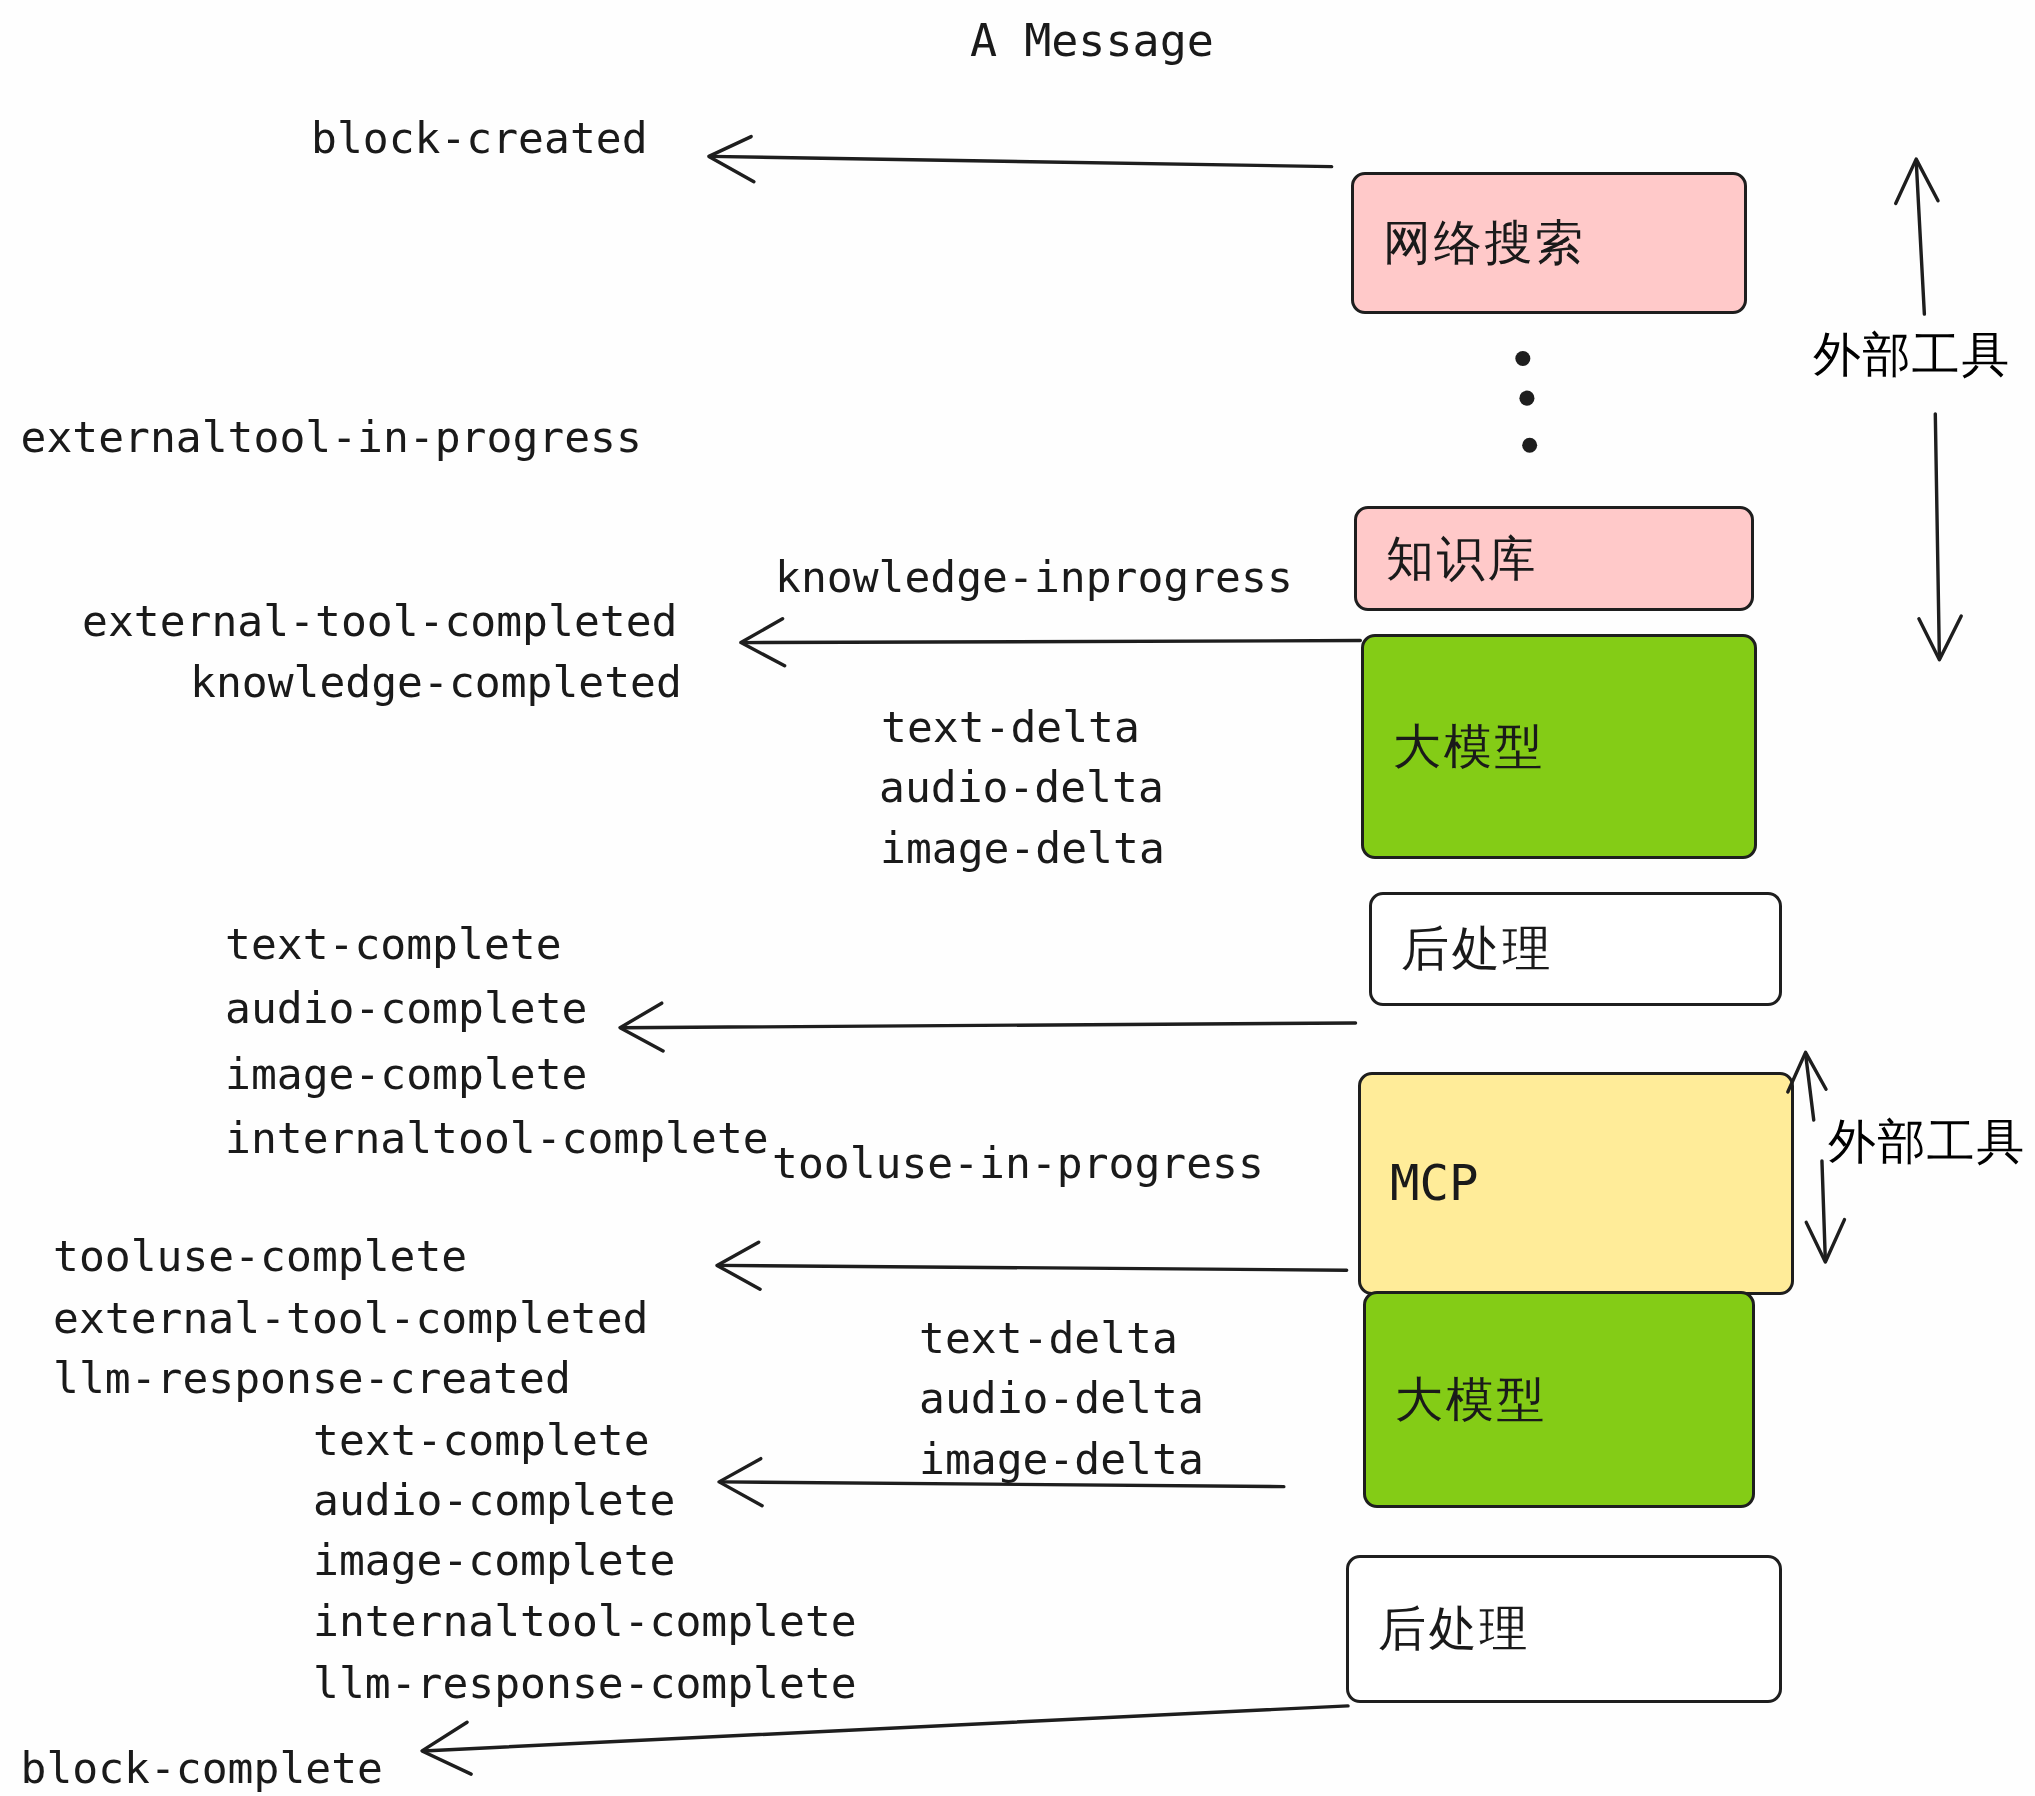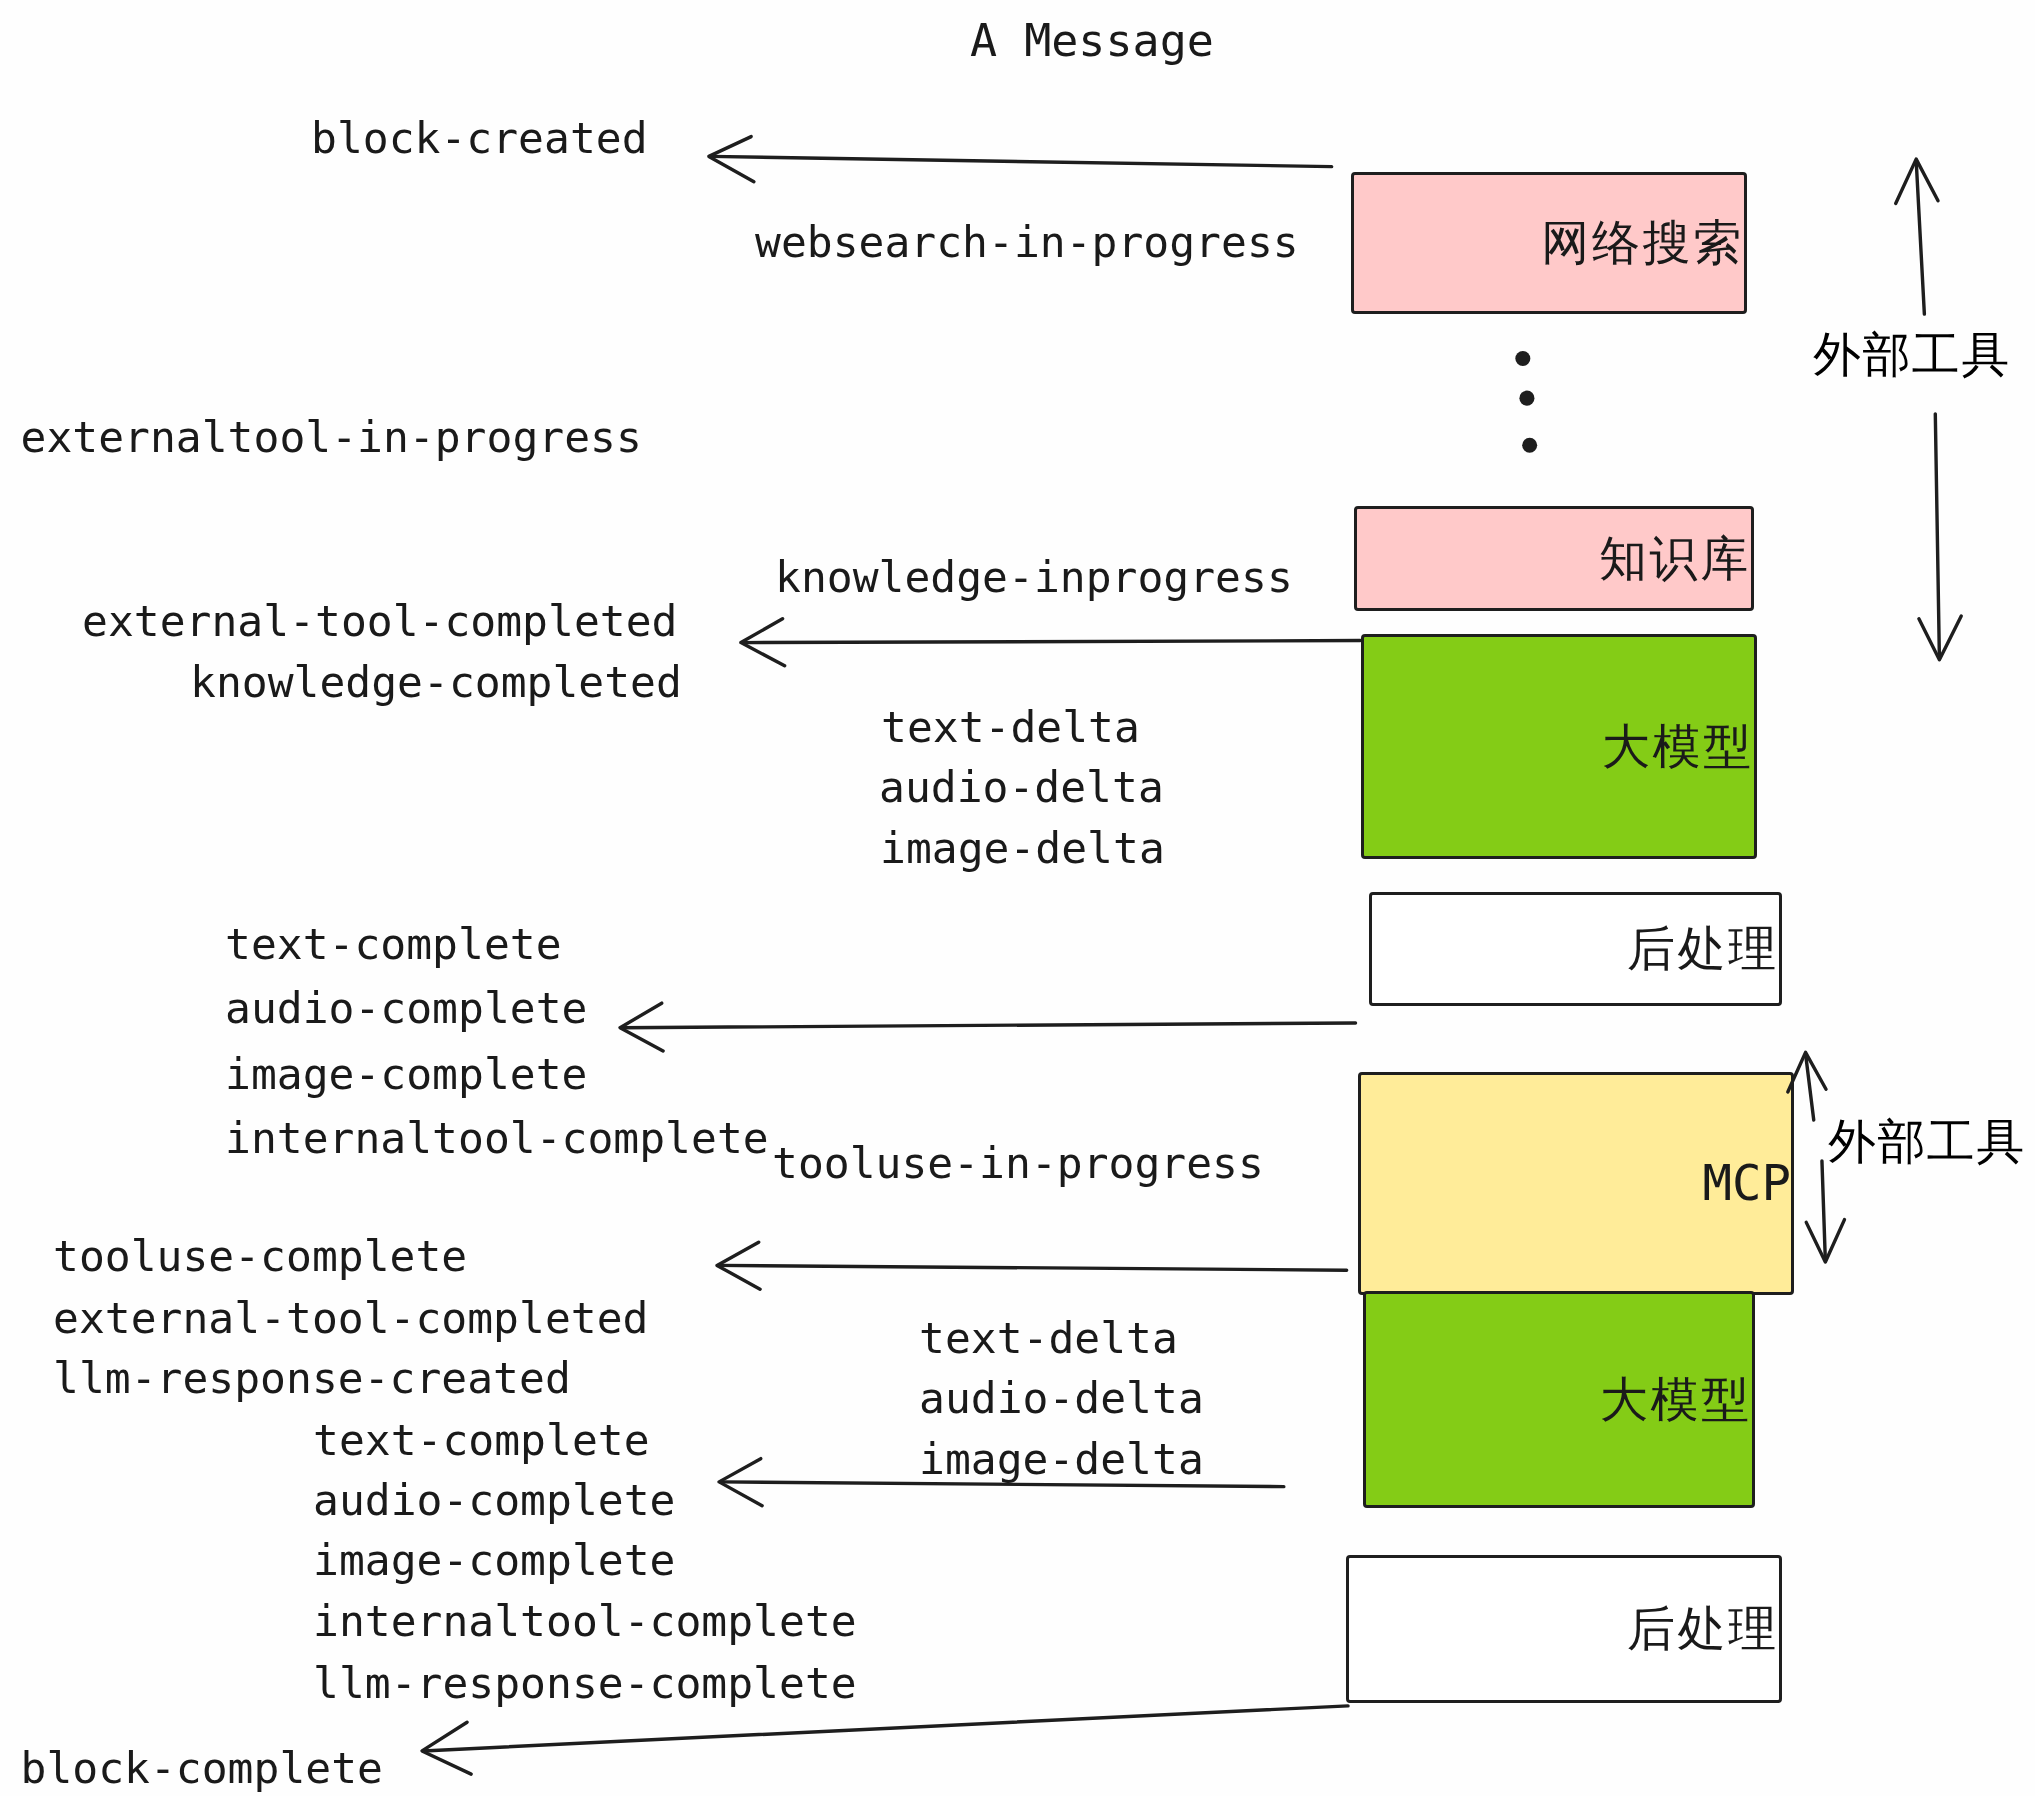--- a/index.html
+++ b/index.html
@@ -24,25 +24,26 @@
     font-family:"DejaVu Sans Mono", monospace;
     font-size:45px;
     line-height:1;
     color:#1a1a1a;
     white-space:nowrap;
   }
   .box {
     position:absolute;
     box-sizing:border-box;
     border:3.4px solid #1e1e1e;
-    border-radius:4px;
+    border-radius:14px;
     display:flex;
     align-items:center;
-    justify-content:flex-end;
+    justify-content:flex-start;
     color:#1a1a1a;
+    padding-left:29px;
   }
   .box .cjk-label {
     font-family:"Liberation Sans","DejaVu Sans",sans-serif;
     font-size:48px;
     letter-spacing:2.7px;
     white-space:nowrap;
   }
   .box .mono-label {
     font-family:"DejaVu Sans Mono", monospace;
     font-size:49px;
@@ -70,21 +71,20 @@
   #arrow-layer circle { fill:#1e1e1e; stroke:none; }
 </style>
 </head>
 <body>
 
 <div id="canvas">
 
   <div class="title" style="left:970px; top:18.4px">A Message</div>
 
   <div class="event" style="left:311px;  top:99px">block-created</div>
-  <div class="event" style="left:755px; top:203px">websearch-in-progress</div>
   <div class="event" style="left:20.5px;   top:398px">externaltool-in-progress</div>
   <div class="event" style="left:775px; top:538px">knowledge-inprogress</div>
   <div class="event" style="left:82px;  top:582px">external-tool-completed</div>
   <div class="event" style="left:190px;  top:643px">knowledge-completed</div>
 
   <div class="event" style="left:881px; top:688px">text-delta</div>
   <div class="event" style="left:879px; top:748px">audio-delta</div>
   <div class="event" style="left:880px; top:809px">image-delta</div>
 
   <div class="event" style="left:225px;  top:905px">text-complete</div>

